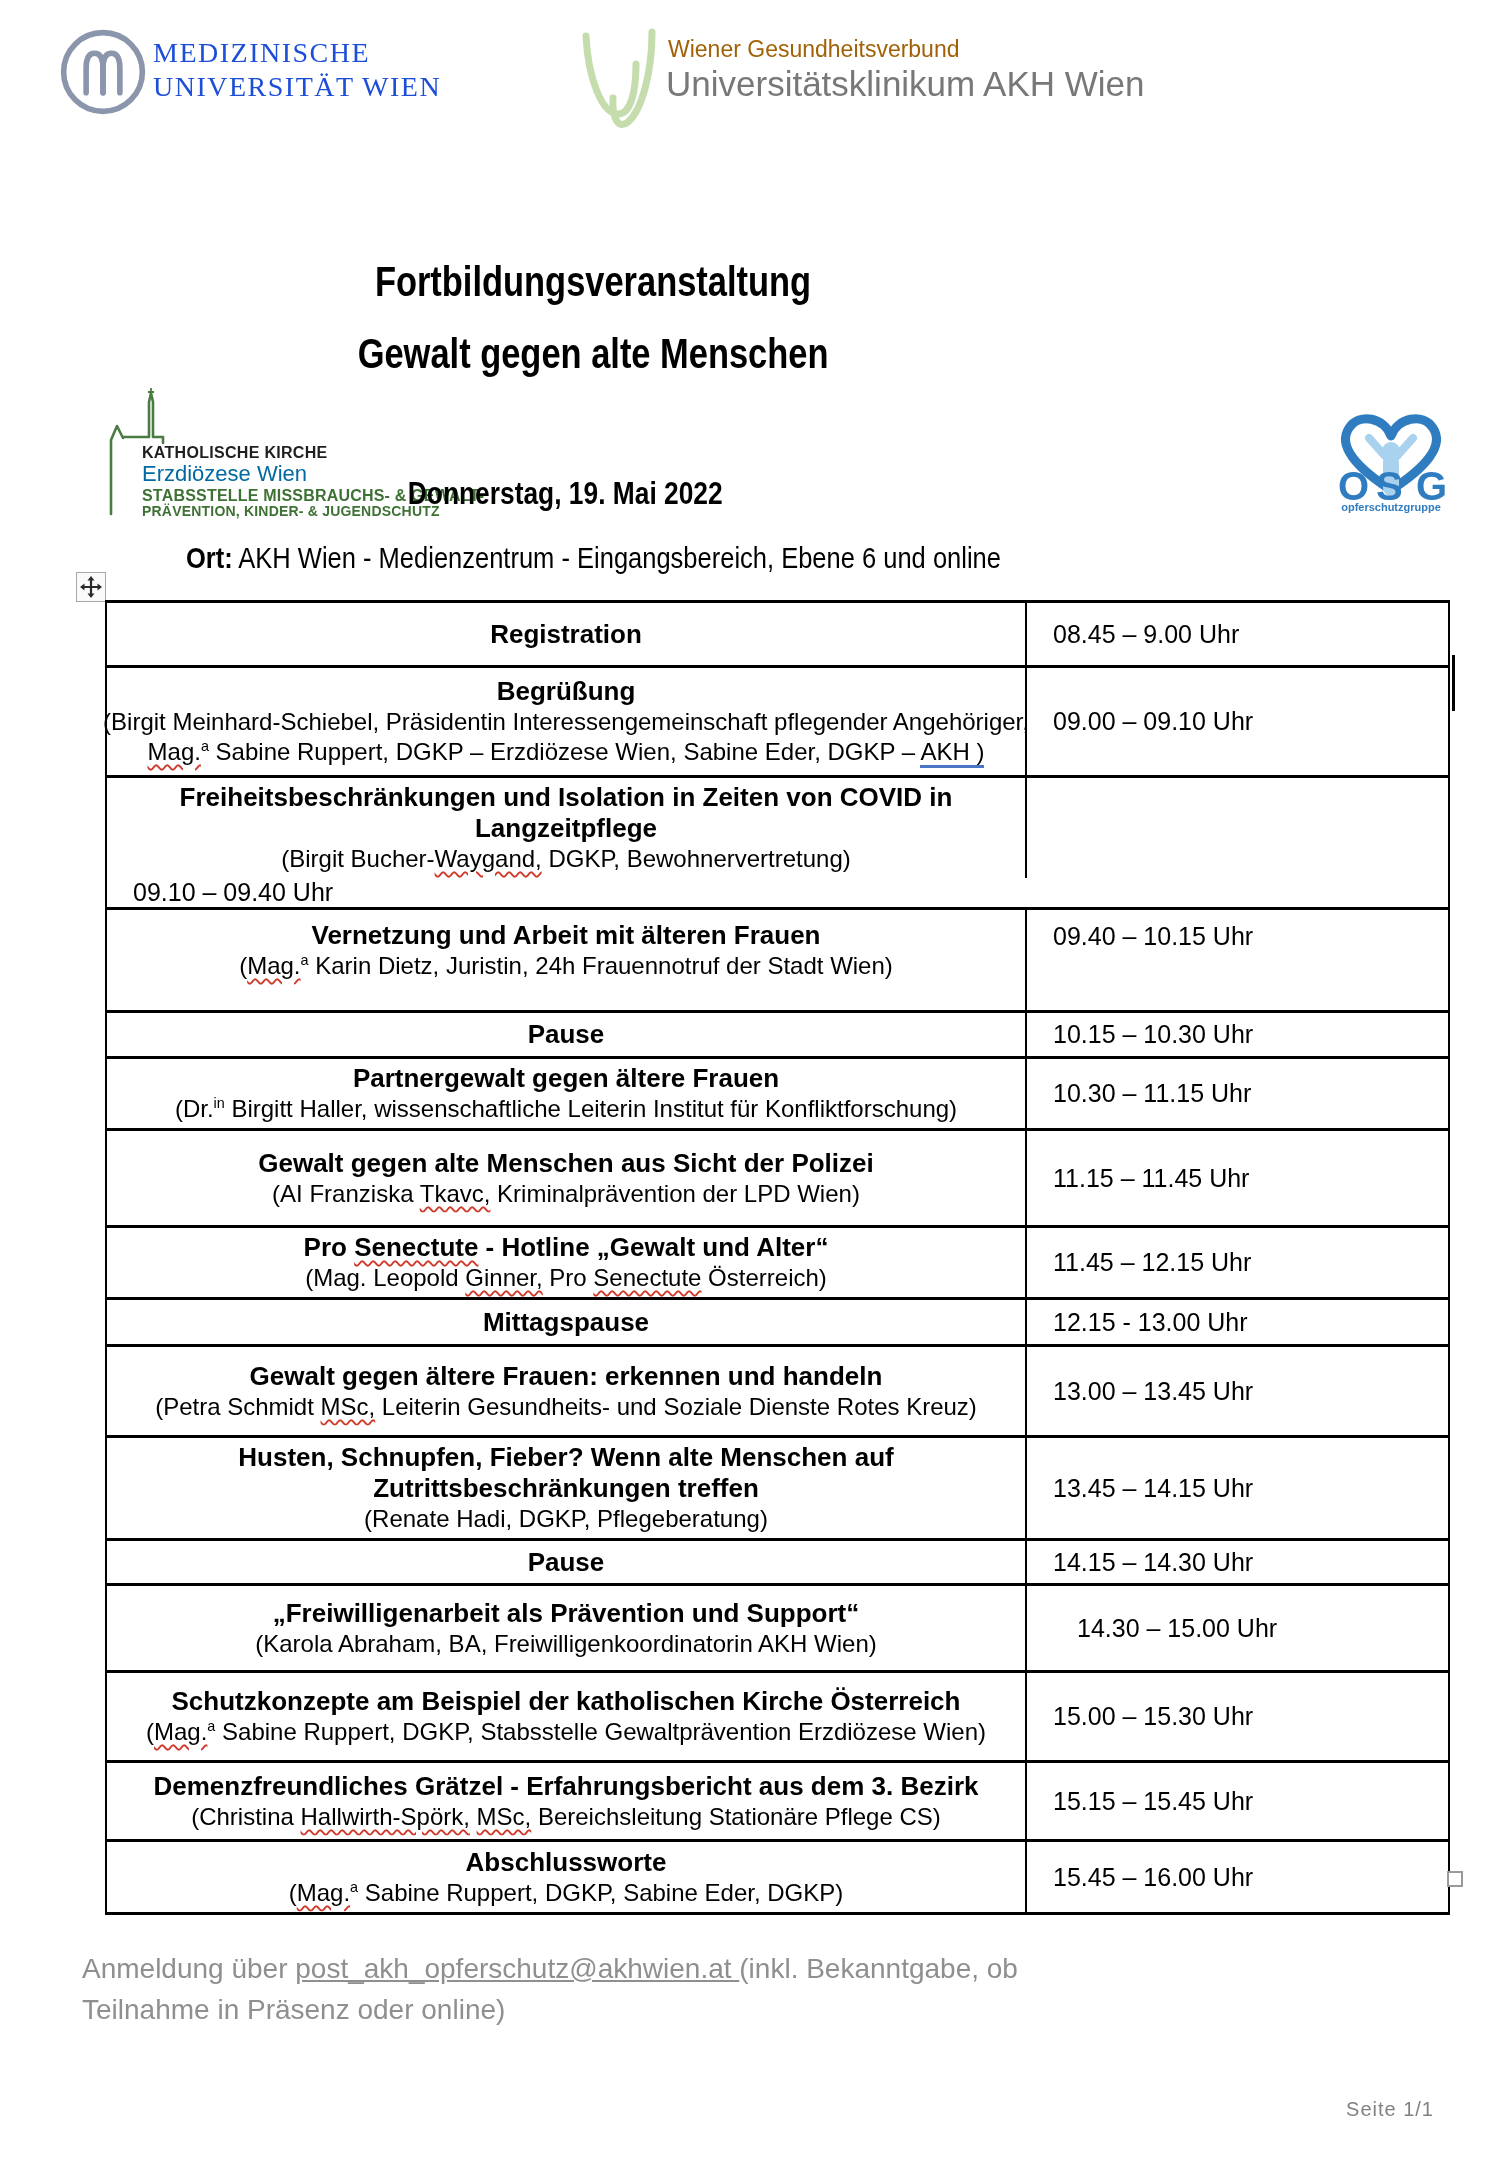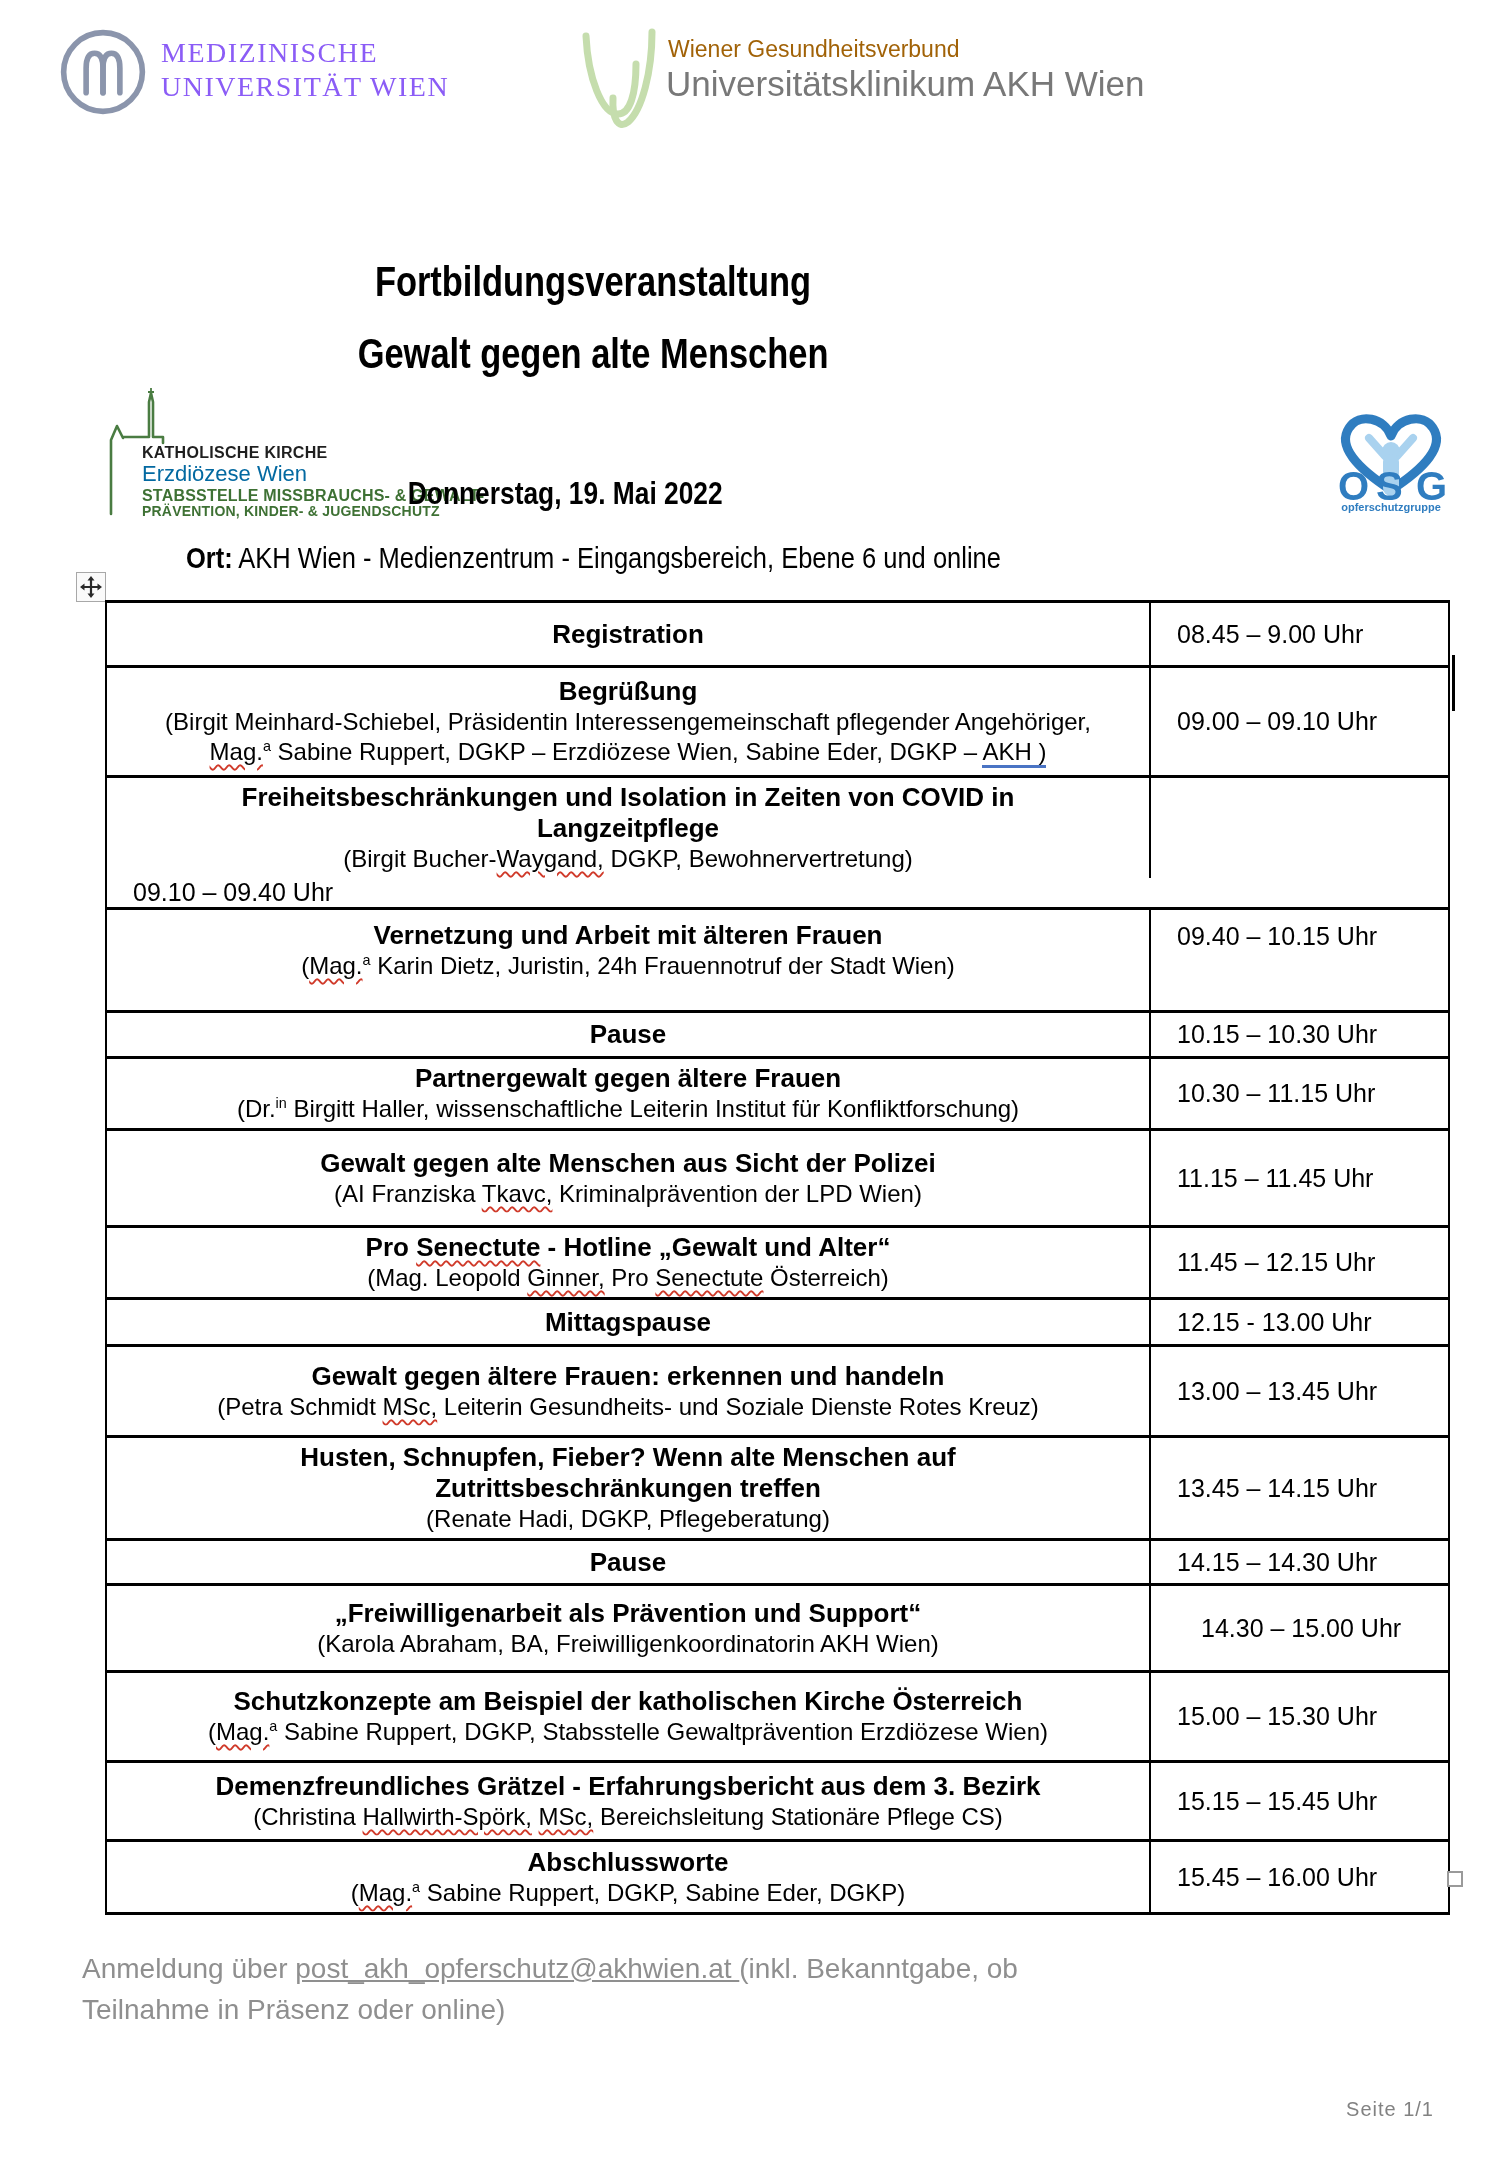--- a/index.html
+++ b/index.html
@@ -1,22 +1,22 @@
 <!DOCTYPE html>
 <html><head>
 <meta charset="utf-8">
 <style>
   html,body{margin:0;padding:0;background:#ffffff;}
   .page{position:relative;width:1510px;height:2158px;background:#fff;overflow:hidden;
         font-family:"Liberation Sans","DejaVu Sans",sans-serif;color:#000;}
   .abs{position:absolute;}
 
   
-  .muw-text{position:absolute;left:161px;top:36px;font-family:"Liberation Serif","DejaVu Serif",serif;
-            color:#8b5cf6;font-size:28px;letter-spacing:1.5px;line-height:34px;}
+  .muw-text{position:absolute;left:153px;top:36px;font-family:"Liberation Serif","DejaVu Serif",serif;
+            color:#1d4ed8;font-size:28px;letter-spacing:1.5px;line-height:34px;}
   .wgv-t1{position:absolute;left:668px;top:36px;color:#a16207;font-size:23px;}
   .wgv-t2{position:absolute;left:666px;top:64px;color:#787878;font-size:35px;}
 
   
   .doc-title{position:absolute;left:0;width:1186px;text-align:center;font-weight:bold;font-size:42px;}
   .cond{display:inline-block;transform:scaleX(0.82);transform-origin:center center;white-space:nowrap;}
   .cond2{display:inline-block;transform:scaleX(0.85);transform-origin:center center;white-space:nowrap;}
   .date-line{position:absolute;left:0;top:476px;width:1130px;text-align:center;font-weight:bold;font-size:31px;}
   .ort-line{position:absolute;left:0;top:541px;width:1186px;text-align:center;font-size:30px;}
   .ort-line b{font-weight:bold;}
@@ -27,21 +27,21 @@
   .kk3{position:absolute;left:142px;top:487px;font-size:16px;font-weight:bold;color:#3e7134;letter-spacing:0.2px;}
   .kk4{position:absolute;left:142px;top:503px;font-size:14px;font-weight:bold;color:#3e7134;letter-spacing:0.2px;}
 
   
   .sched-table{position:absolute;left:105px;top:600px;width:1345px;box-sizing:border-box;
                border-top:3px solid #000;border-bottom:3px solid #000;
                border-left:2px solid #000;border-right:2px solid #000;
                display:flex;flex-direction:column;background:#fff;}
   .sched-row{display:flex;border-top:3px solid #000;}
   .sched-row:first-child{border-top:none;}
-  .cell-content{width:1044px;box-sizing:border-box;border-right:2px solid #000;
+  .cell-content{width:920px;box-sizing:border-box;border-right:2px solid #000;
                 display:flex;flex-direction:column;justify-content:center;align-items:center;
                 text-align:center;padding:4px 24px;}
   .cell-time{flex:1;display:flex;align-items:center;padding-left:26px;font-size:25px;box-sizing:border-box;}
   .line-title{font-weight:bold;font-size:26px;line-height:31px;white-space:nowrap;}
   .line-sub{font-size:24px;line-height:30px;white-space:nowrap;}
   sup{font-size:60%;line-height:0;}
   .sq{text-decoration:underline;text-decoration-style:wavy;text-decoration-color:#d03a2a;
       text-decoration-thickness:1.5px;text-underline-offset:4px;}
   .lnk{border-bottom:3px solid #4a74c4;}
   .u{text-decoration:underline;}

